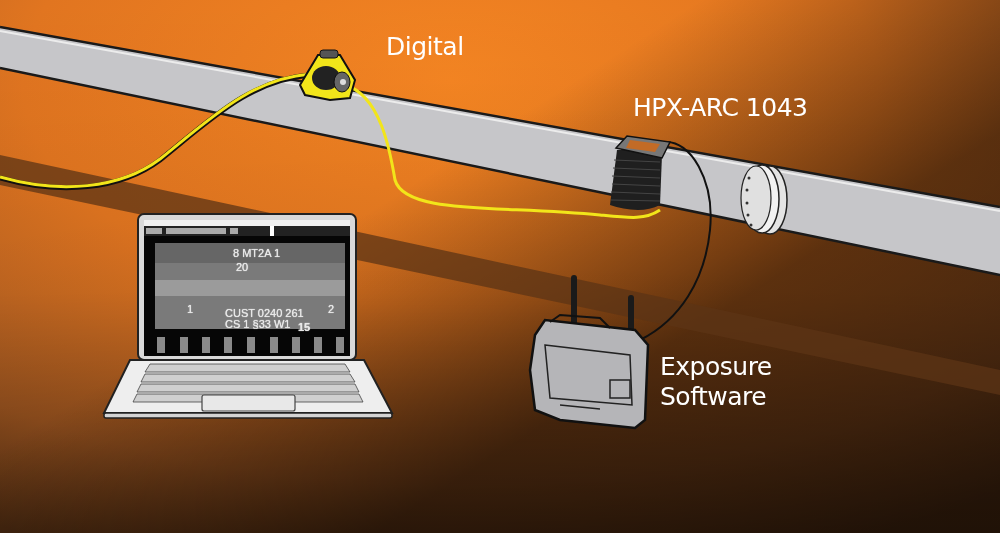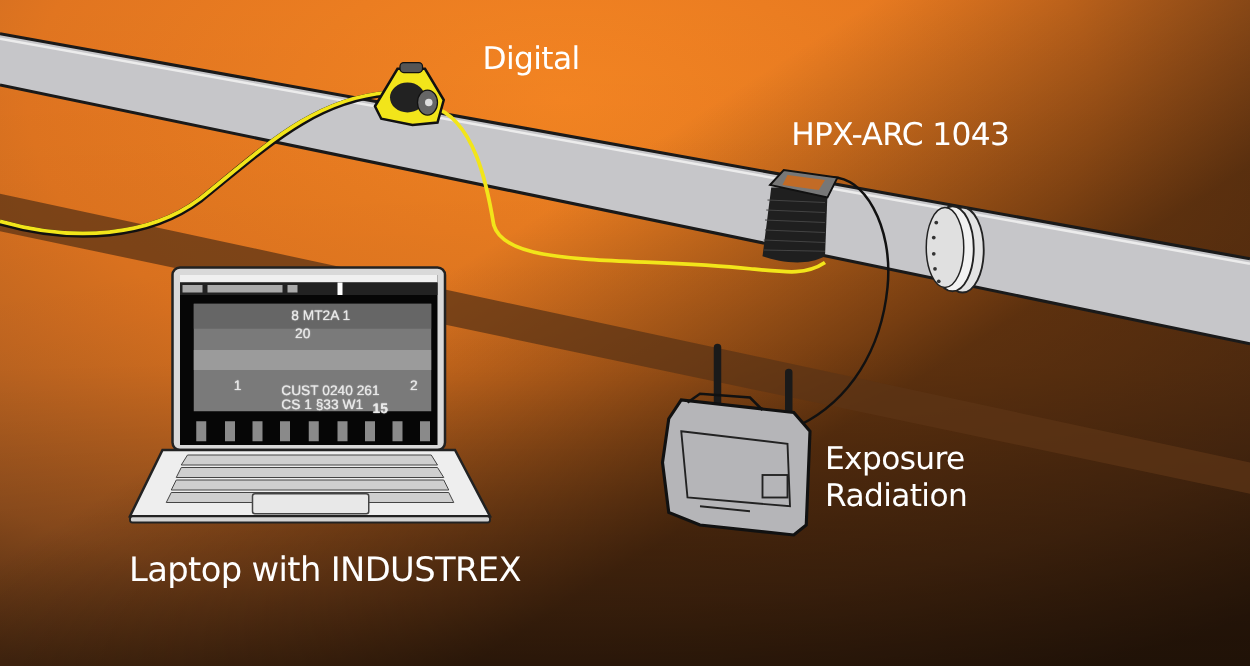--- a/index.html
+++ b/index.html
@@ -140,18 +140,17 @@
   <div class="screen-text" style="left:225px;top:308px;">CUST  0240 261</div>
   <div class="screen-text" style="left:225px;top:319px;">CS 1 §33 W1</div>
   <div class="screen-text" style="left:298px;top:322px;font-weight:bold;">15</div>
 
   <div class="label" style="left:386px;top:32px;">
     <div>Digital</div>
   </div>
   <div class="label" style="left:633px;top:93px;">HPX-ARC 1043</div>
   <div class="label" style="left:660px;top:352px;">
     <div>Exposure</div>
-    <div>Radiation</div>
+    <div>Software</div>
   </div>
   <div class="label label-big" style="left:60px;top:440px;width:400px;">
-    <div>Laptop with INDUSTREX</div>
   </div>
 </div>
 
 </body></html>

